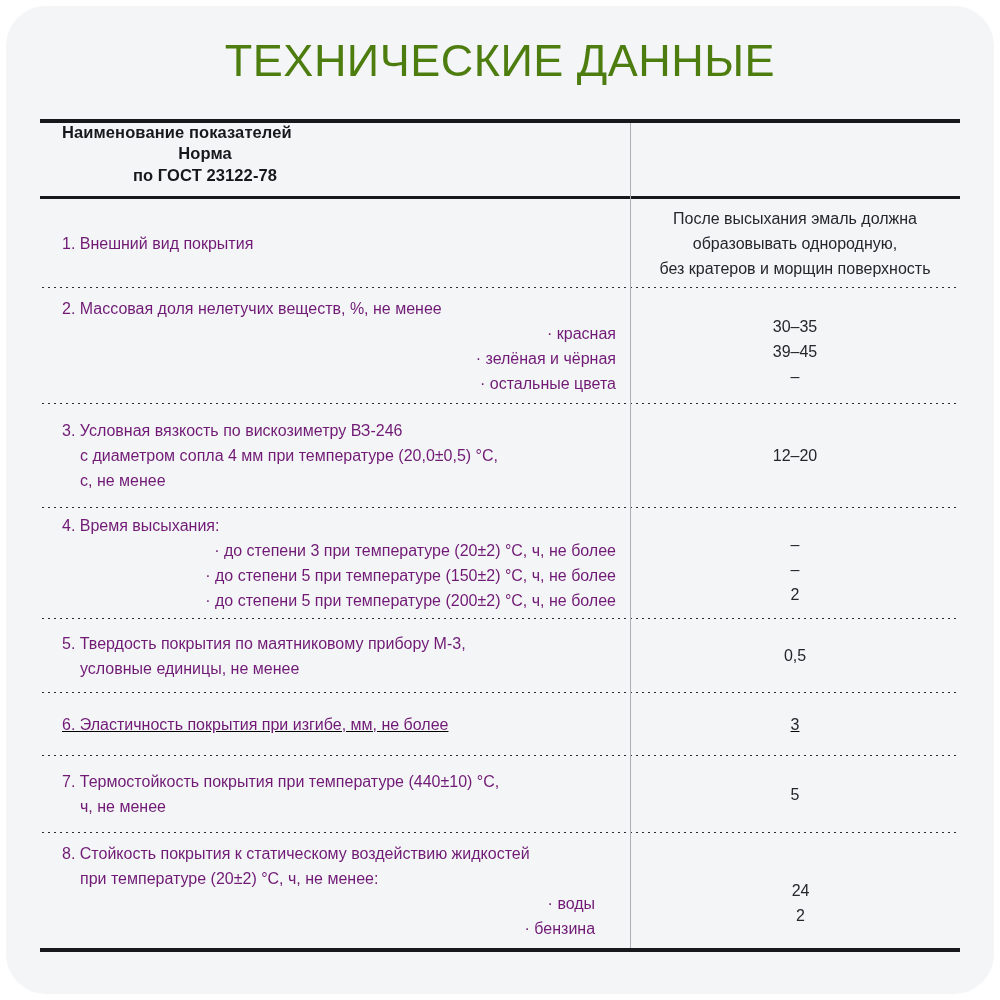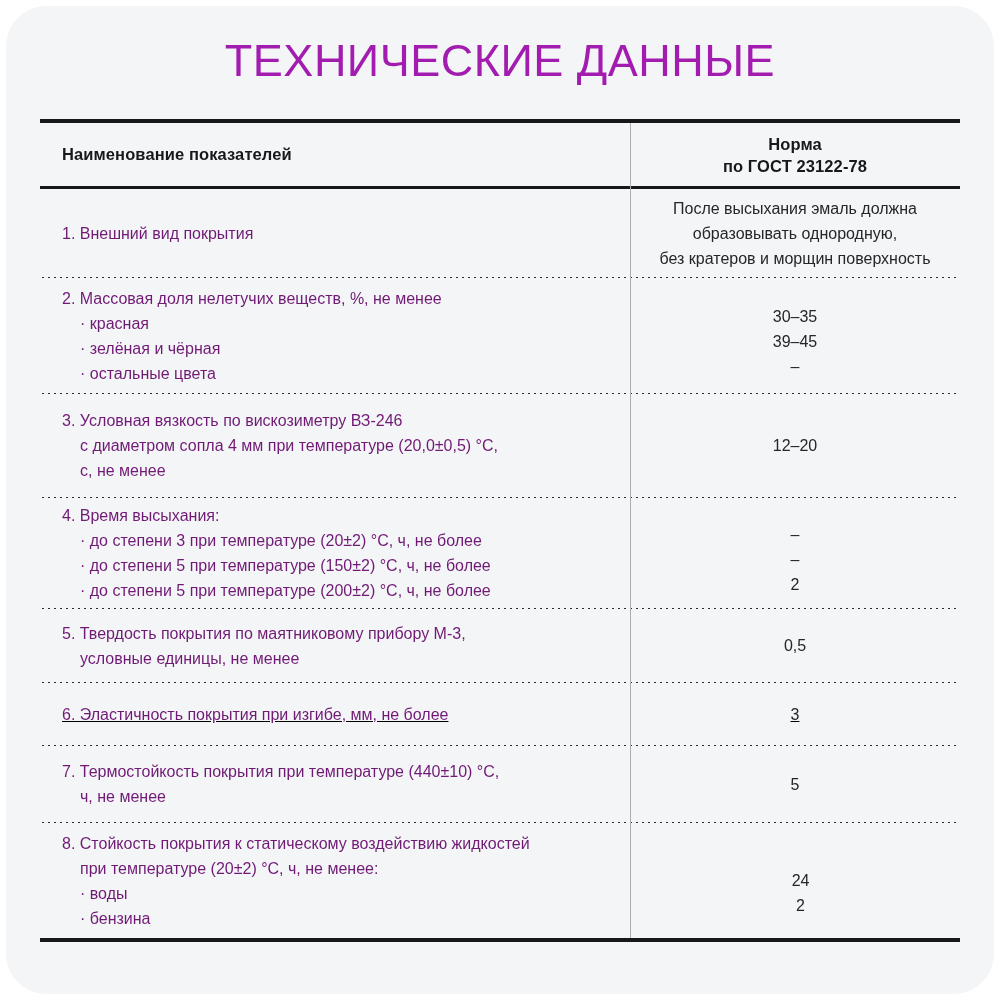--- a/index.html
+++ b/index.html
@@ -36,21 +36,21 @@
 
   .title {
     position: absolute;
     left: 0;
     top: 28px;
     width: 988px;
     text-align: center;
     font-size: 45px;
     line-height: 54px;
     letter-spacing: 0.5px;
-    color: #a21caf;
+    color: #4d7c0f;
     font-weight: 400;
   }
 
   .table {
     position: absolute;
     left: 34px;
     top: 113px;
     width: 920px;
   }
 
@@ -137,20 +137,21 @@
     font-size: 16px;
     line-height: 25px;
     color: #701a75;
     white-space: nowrap;
   }
   .name-line.cont {
     padding-left: 18px;
   }
   .name-line.sub {
     padding-left: 18px;
+    text-align: right;
   }
 
   .val-line {
     font-size: 16px;
     line-height: 25px;
     color: #25262a;
     white-space: nowrap;
   }
 
   .spacer-1 { height: 12px; }
@@ -159,21 +160,21 @@
 <body>
 
 <div class="page">
   <div class="card">
 
     <div class="title">ТЕХНИЧЕСКИЕ ДАННЫЕ</div>
 
     <div class="table">
       <div class="rule-top"></div>
 
-      <div class="row header-row" style="height:63px;">
+      <div class="row header-row" style="height:73px;flex-direction:column;">
         <div class="cell-name">
           <div class="head-name">Наименование показателей</div>
         </div>
         <div class="cell-value">
           <div class="head-value-line">Норма</div>
           <div class="head-value-line">по ГОСТ 23122-78</div>
         </div>
       </div>
 
       <div class="rule-header"></div>

